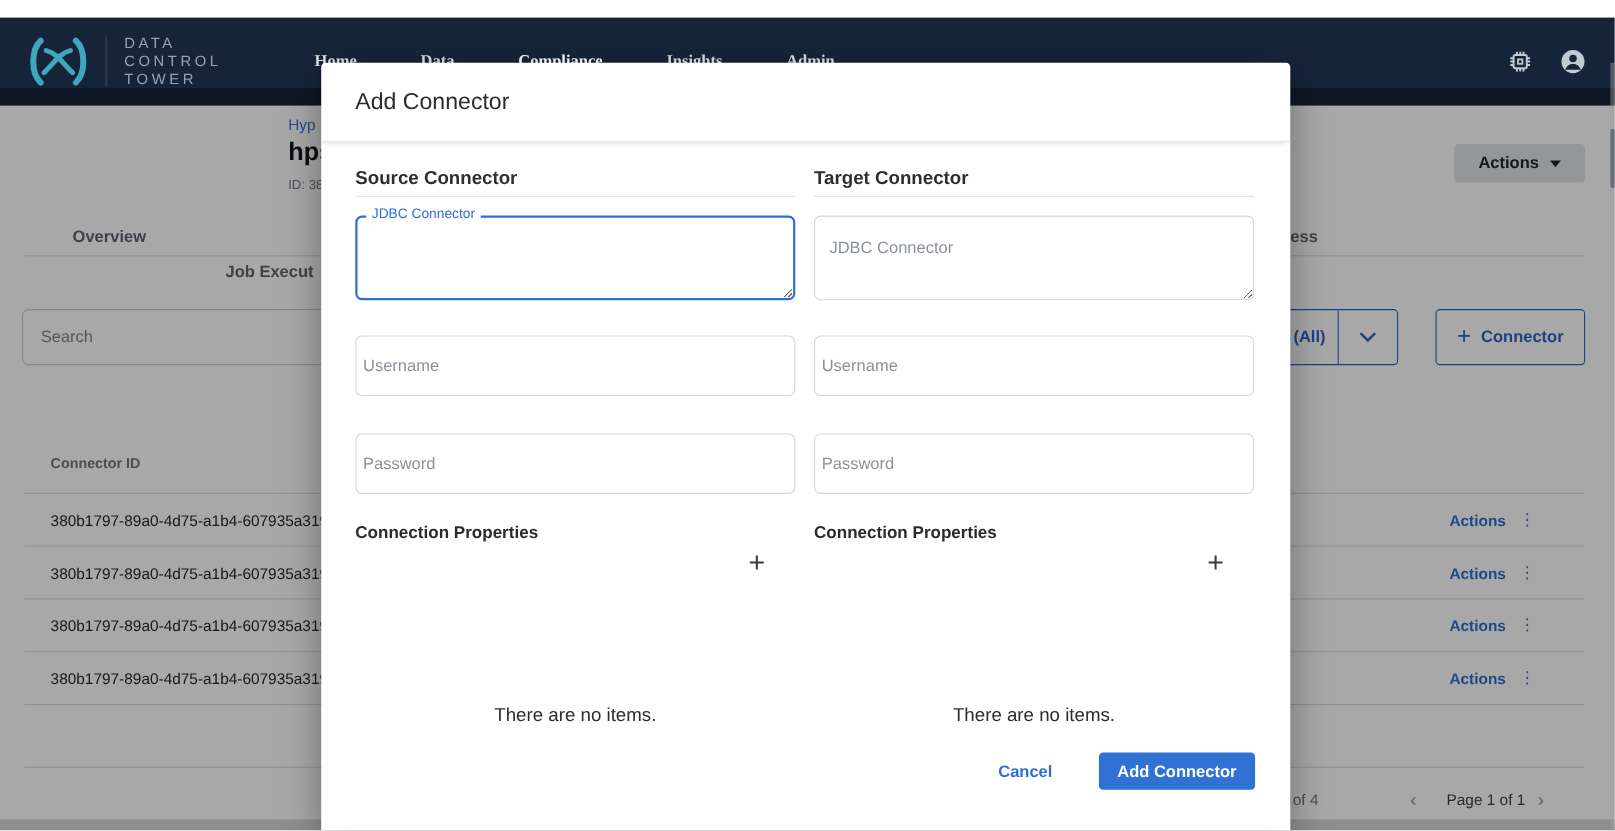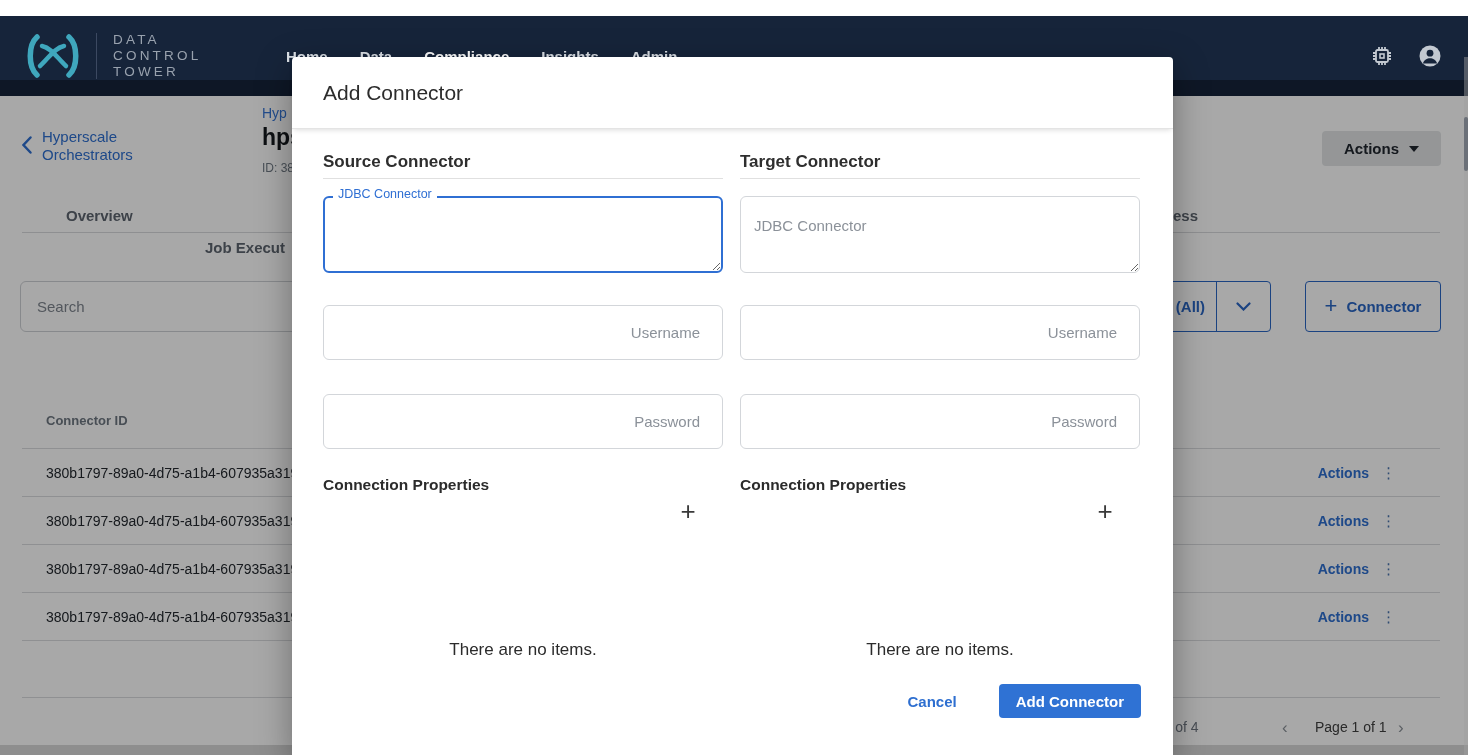--- a/index.html
+++ b/index.html
@@ -9,21 +9,21 @@
   
   .nav {
     position: absolute; top: 0; left: 0; width: 1468px; height: 80px;
     background: #16243a; display: flex; align-items: center; z-index: 10;
     padding: 0 20px 0 24px;
     margin-top: 16px;
   }
   .brand { display: flex; align-items: center; width: 232px; flex: none; }
   .brand-divider { width: 1px; height: 46px; background: #3c4961; margin: 0 16px 0 14px; }
   .brand-text { color: #99a2ae; font-size: 13.5px; letter-spacing: 3.2px; line-height: 16px; font-weight: 400; }
-  .nav-links { display: flex; align-items: flex-end; gap: 32px; margin-left: 30px; height: 80px; }
+  .nav-links { display: flex; align-items: flex-end; gap: 58px; margin-left: 30px; height: 80px; font-family: Liberation Serif, serif; }
   .nav-link { color: #dde2e8; font-size: 15px; font-weight: 700; height: 80px; display: flex;
     align-items: center; position: relative; cursor: pointer; }
   .nav-link.active { color: #ffffff; }
   .nav-link.active::after { content: ""; position: absolute; left: 0; right: 0; bottom: 21px;
     height: 3px; background: #2f6fd3; border-radius: 2px; }
   .nav-right { margin-left: auto; display: flex; align-items: center; gap: 25px; padding-right: 6px; }
 
   
   .page { position: absolute; top: 80px; left: 0; width: 1468px; height: 665px; background: #ffffff; z-index: 1; }
   .abs { position: absolute; }
@@ -106,21 +106,21 @@
   .jdbc-field textarea { width: 100%; height: 100%; border: 1px solid #d3d6da; border-radius: 6px;
     padding: 20px 13px 8px; font-size: 15px; font-family: inherit; color: #20262e; outline: none;
     resize: both; }
   .jdbc-field textarea::placeholder { color: #8b9199; }
   .jdbc-field.focused textarea { border: 2px solid #2f6fd3; }
   .float-label { position: absolute; top: -9px; left: 10px; background: #ffffff; padding: 0 5px;
     color: #2f6fd3; font-size: 12.5px; }
 
   .text-field { position: absolute; left: 0; width: 400px; height: 55px; }
   .text-field input { width: 100%; height: 100%; border: 1px solid #d3d6da; border-radius: 6px;
-    padding: 0 22px; font-size: 15px; font-family: inherit; color: #20262e; outline: none; text-align: right; }
+    padding: 0 6px; font-size: 15px; font-family: inherit; color: #20262e; outline: none; }
   .text-field input::placeholder { color: #8b9199; }
   .tf-user { top: 153px; }
   .tf-pass { top: 242px; }
 
   .props-heading { position: absolute; top: 324px; left: 0; font-size: 15.5px; font-weight: 700; color: #2b2b2b; }
   .add-prop { position: absolute; top: 344px; right: 20px; width: 30px; height: 30px; border: none;
     background: transparent; font-size: 26px; font-weight: 300; color: #3a3a3a; cursor: pointer;
     line-height: 30px; font-family: inherit; }
   .empty-text { position: absolute; top: 488px; left: 0; width: 100%; text-align: center;
     font-size: 17px; color: #2b2b2b; }
@@ -171,26 +171,20 @@
         <circle cx="12" cy="12" r="10.5" fill="#c3c9d1"></circle>
         <circle cx="12" cy="9.2" r="3.4" fill="#16243a"></circle>
         <path d="M4.8 19.5 C6.2 15.7 9 14.2 12 14.2 C15 14.2 17.8 15.7 19.2 19.5" fill="#16243a"></path>
       </svg>
     </button>
   </div>
 </header>
 
 <div class="page">
 
-  <div class="abs back-link">
-    <svg width="10" height="18" viewBox="0 0 10 18" style="margin-top:8px;">
-      <path d="M8.5 1.5 L1.5 9 L8.5 16.5" stroke="#2e6fd0" stroke-width="2.4" fill="none" stroke-linecap="round"></path>
-    </svg>
-    <span class="back-text">Hyperscale Orchestrators</span>
-  </div>
 
   <div class="abs crumb-frag">Hyp</div>
   <div class="abs title-frag">hps</div>
   <div class="abs id-frag">ID: 38</div>
 
   <button class="abs actions-btn">
     <span>Actions</span>
     <span class="caret-down"></span>
   </button>
 

